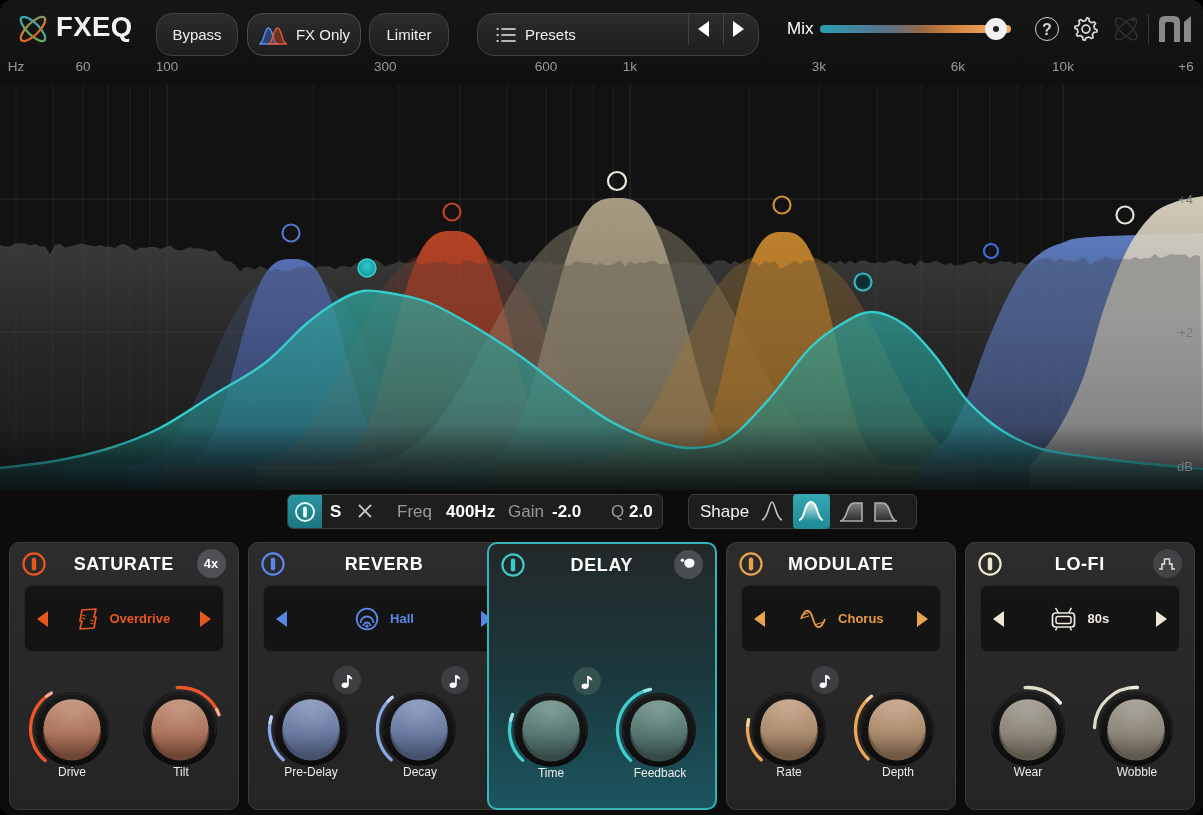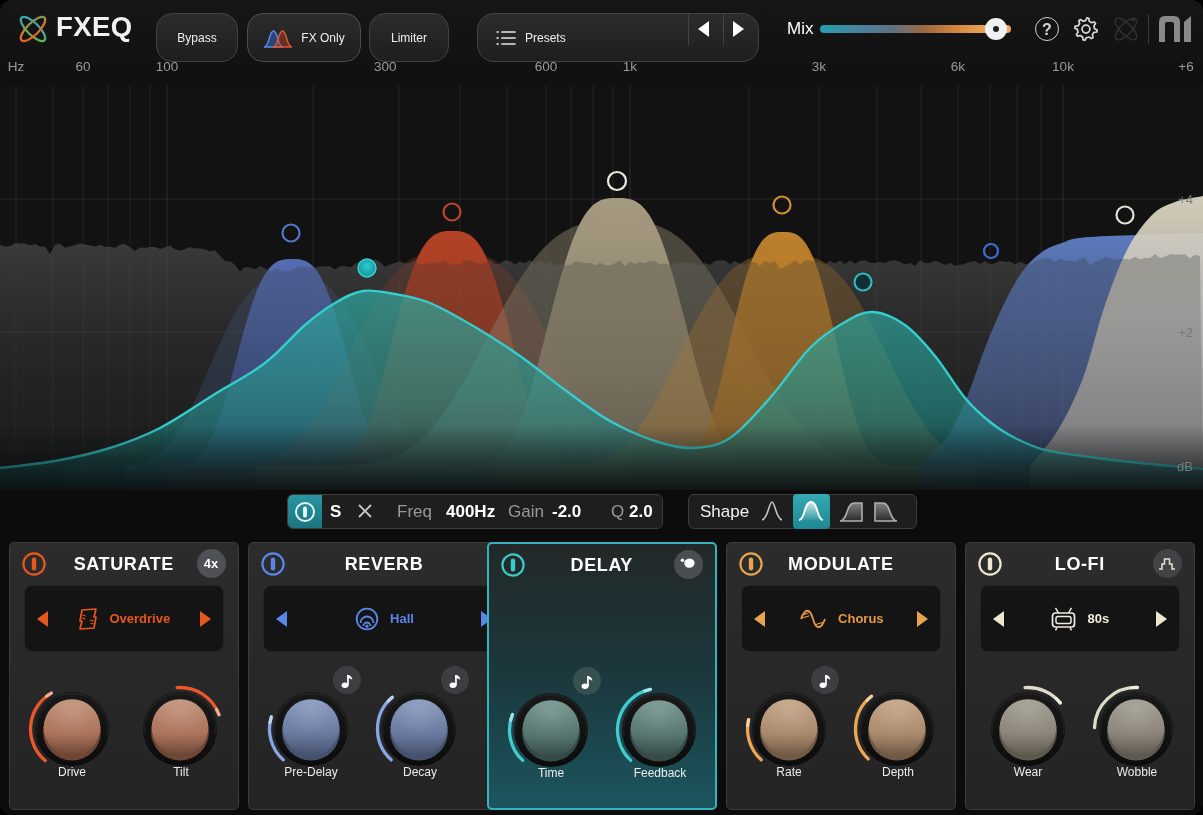--- a/index.html
+++ b/index.html
@@ -1,20 +1,20 @@
 <!DOCTYPE html>
 <html><head><meta charset="utf-8"><style>
 *{margin:0;padding:0;box-sizing:border-box;-webkit-font-smoothing:antialiased}
 html,body{width:1203px;height:815px;background:#000;font-family:"Liberation Sans",sans-serif;overflow:hidden}
 .win{position:relative;width:1203px;height:815px;background:#0d0d0d;border-radius:12px;overflow:hidden;transform:translateZ(0);opacity:0.999}
 .top{position:absolute;left:0;top:0;width:1203px;height:85px;background:linear-gradient(180deg,#171717,#111111)}
-.pill{position:absolute;top:13px;height:49px;border-radius:16px;background:linear-gradient(180deg,#2d2d2d,#1f1f1f);border:1px solid #434343;color:#f0f0f0;font-size:12px;display:flex;align-items:center;justify-content:center}
+.pill{position:absolute;top:13px;height:43px;border-radius:16px;background:linear-gradient(180deg,#2d2d2d,#1f1f1f);border:1px solid #434343;color:#f0f0f0;font-size:15px;display:flex;align-items:center;justify-content:center}
 .bottom{position:absolute;left:0;top:490px;width:1203px;height:325px;background:#0d0d0d}
 .cbt{position:absolute;top:502px;font-size:17px;white-space:nowrap}
-.panel{position:absolute;top:542px;height:268px;background:linear-gradient(180deg,#2d2d2d,#252525);border:1px solid #3d3d3d;border-radius:5px}
+.panel{position:absolute;top:542px;height:268px;background:linear-gradient(180deg,#2d2d2d,#252525);border:1px solid #3d3d3d;border-radius:10px}
 .panel.delaysel{background:linear-gradient(180deg,#242929 0%,#1c3a3f 52%,#1d5660 100%);border:2px solid #35b6bd}
 .phead{position:absolute;left:0;top:8px;width:100%;height:28px}
 .pwr{position:absolute;left:11px;top:0px}
 .ptitle{position:absolute;left:0;top:3px;width:100%;text-align:center;color:#fff;font-size:18px;font-weight:bold;letter-spacing:0.6px}
 .badge{position:absolute;right:12px;top:-2px;width:29px;height:29px;border-radius:50%;display:flex;align-items:center;justify-content:center}
 .sel{position:absolute;left:14px;right:14px;top:42px;height:67px;background:rgba(10,10,11,0.66);border:1px solid rgba(70,70,70,0.35);border-radius:8px;display:flex;align-items:center}
 .delaysel .sel{background:rgba(6,20,22,0.62)}
 .arrL{position:absolute;left:12px;width:0;height:0;border:8.5px solid transparent;border-right-width:11px;border-left:none}
 .arrR{position:absolute;right:12px;width:0;height:0;border:8.5px solid transparent;border-left-width:11px;border-right:none}
 .selmid{width:100%;display:flex;align-items:center;justify-content:center}

